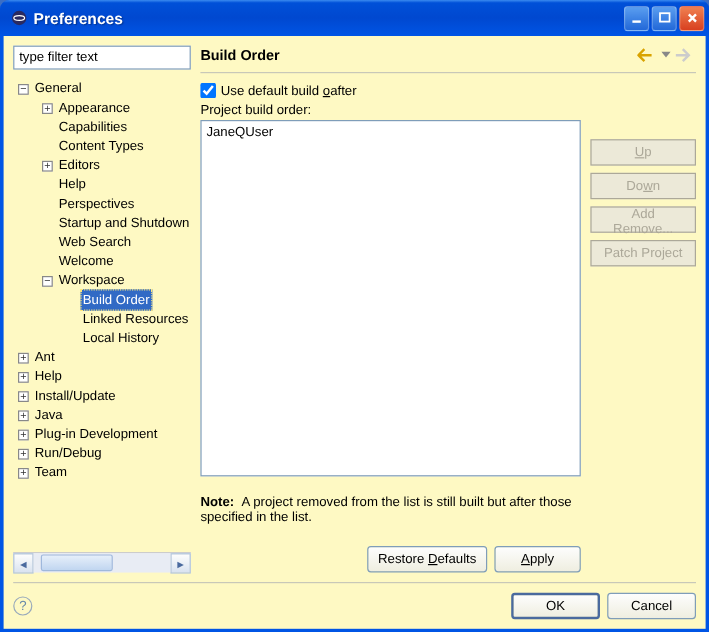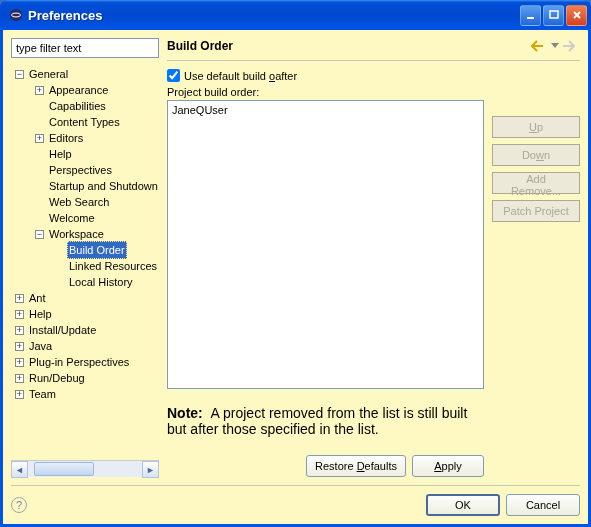--- a/index.html
+++ b/index.html
@@ -192,21 +192,21 @@
   .btn.raised {
     border: 1px solid #7f9db9;
     background: linear-gradient(#fdfdfd,#efeee0);
     border-radius: 3px;
   }
   .btn.default {
     border: 2px solid #4a6a9e;
     background: linear-gradient(#fdfdfd,#efeee0);
     border-radius: 3px;
   }
-  .note-row { margin-top: 16px; font-size: 14px; }
+  .note-row { margin-top: 16px; font-size: 11px; }
   .note-row b { font-weight: bold; }
   .iter-row { display:flex; align-items:center; gap:6px; margin-top: 16px;}
   .iter-row input {
     width: 166px; height: 18px;
     border: 1px solid #7f9db9;
     padding: 1px 4px;
     font-family: inherit; font-size: 11px;
   }
   .iter-row label .ul { text-decoration: underline; }
   .lower-btn-row {
@@ -340,21 +340,21 @@
             <div class="tree-row" style="padding-left:4px">
                 <span class="twig">+</span>
                 <span class="tree-label">Install/Update</span>
               </div>
             <div class="tree-row" style="padding-left:4px">
                 <span class="twig">+</span>
                 <span class="tree-label">Java</span>
               </div>
             <div class="tree-row" style="padding-left:4px">
                 <span class="twig">+</span>
-                <span class="tree-label">Plug-in Perspectives</span>
+                <span class="tree-label">Plug-in Development</span>
               </div>
             <div class="tree-row" style="padding-left:4px">
                 <span class="twig">+</span>
                 <span class="tree-label">Run/Debug</span>
               </div>
             <div class="tree-row" style="padding-left:4px">
                 <span class="twig">+</span>
                 <span class="tree-label">Team</span>
               </div>
           </div>

